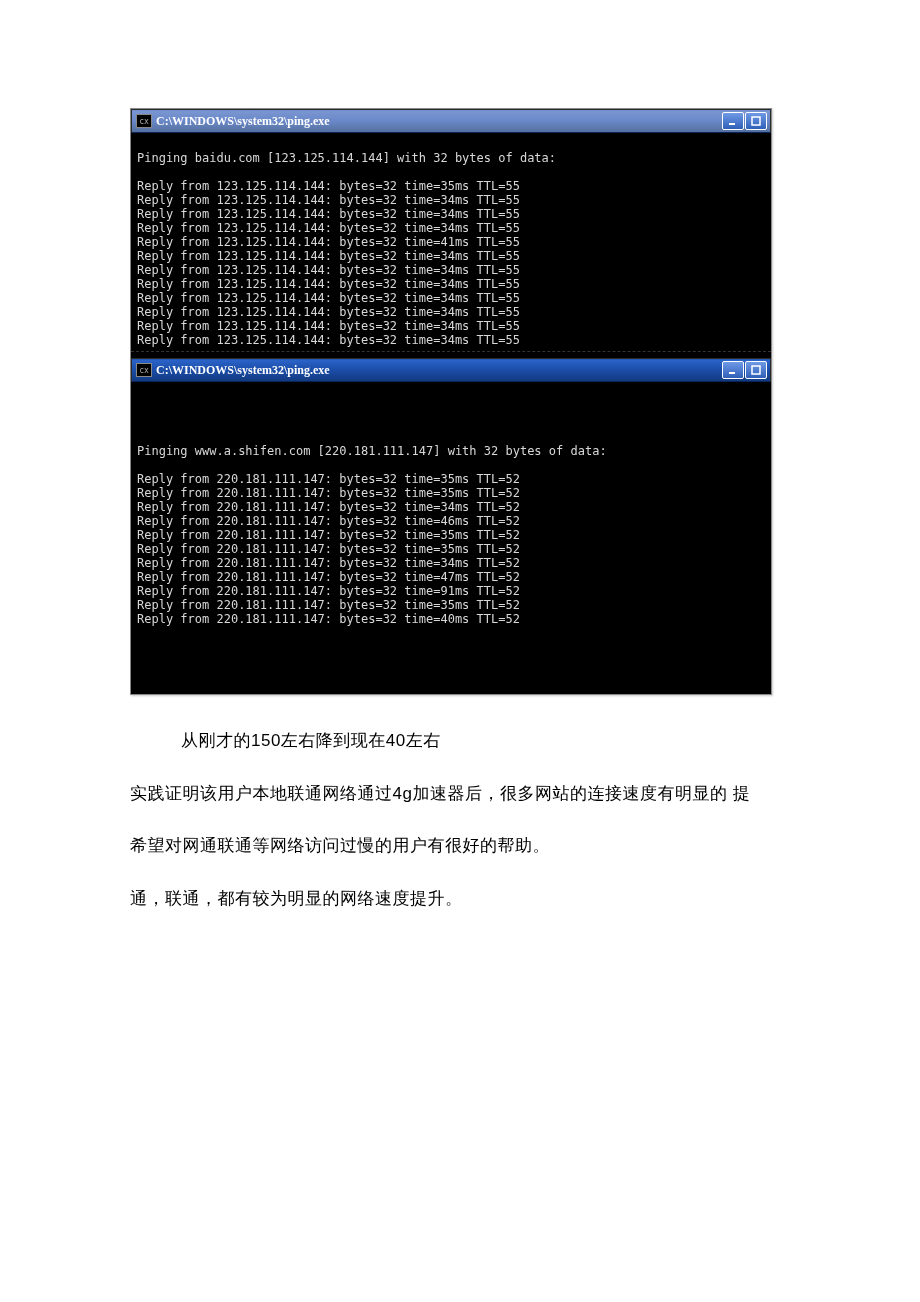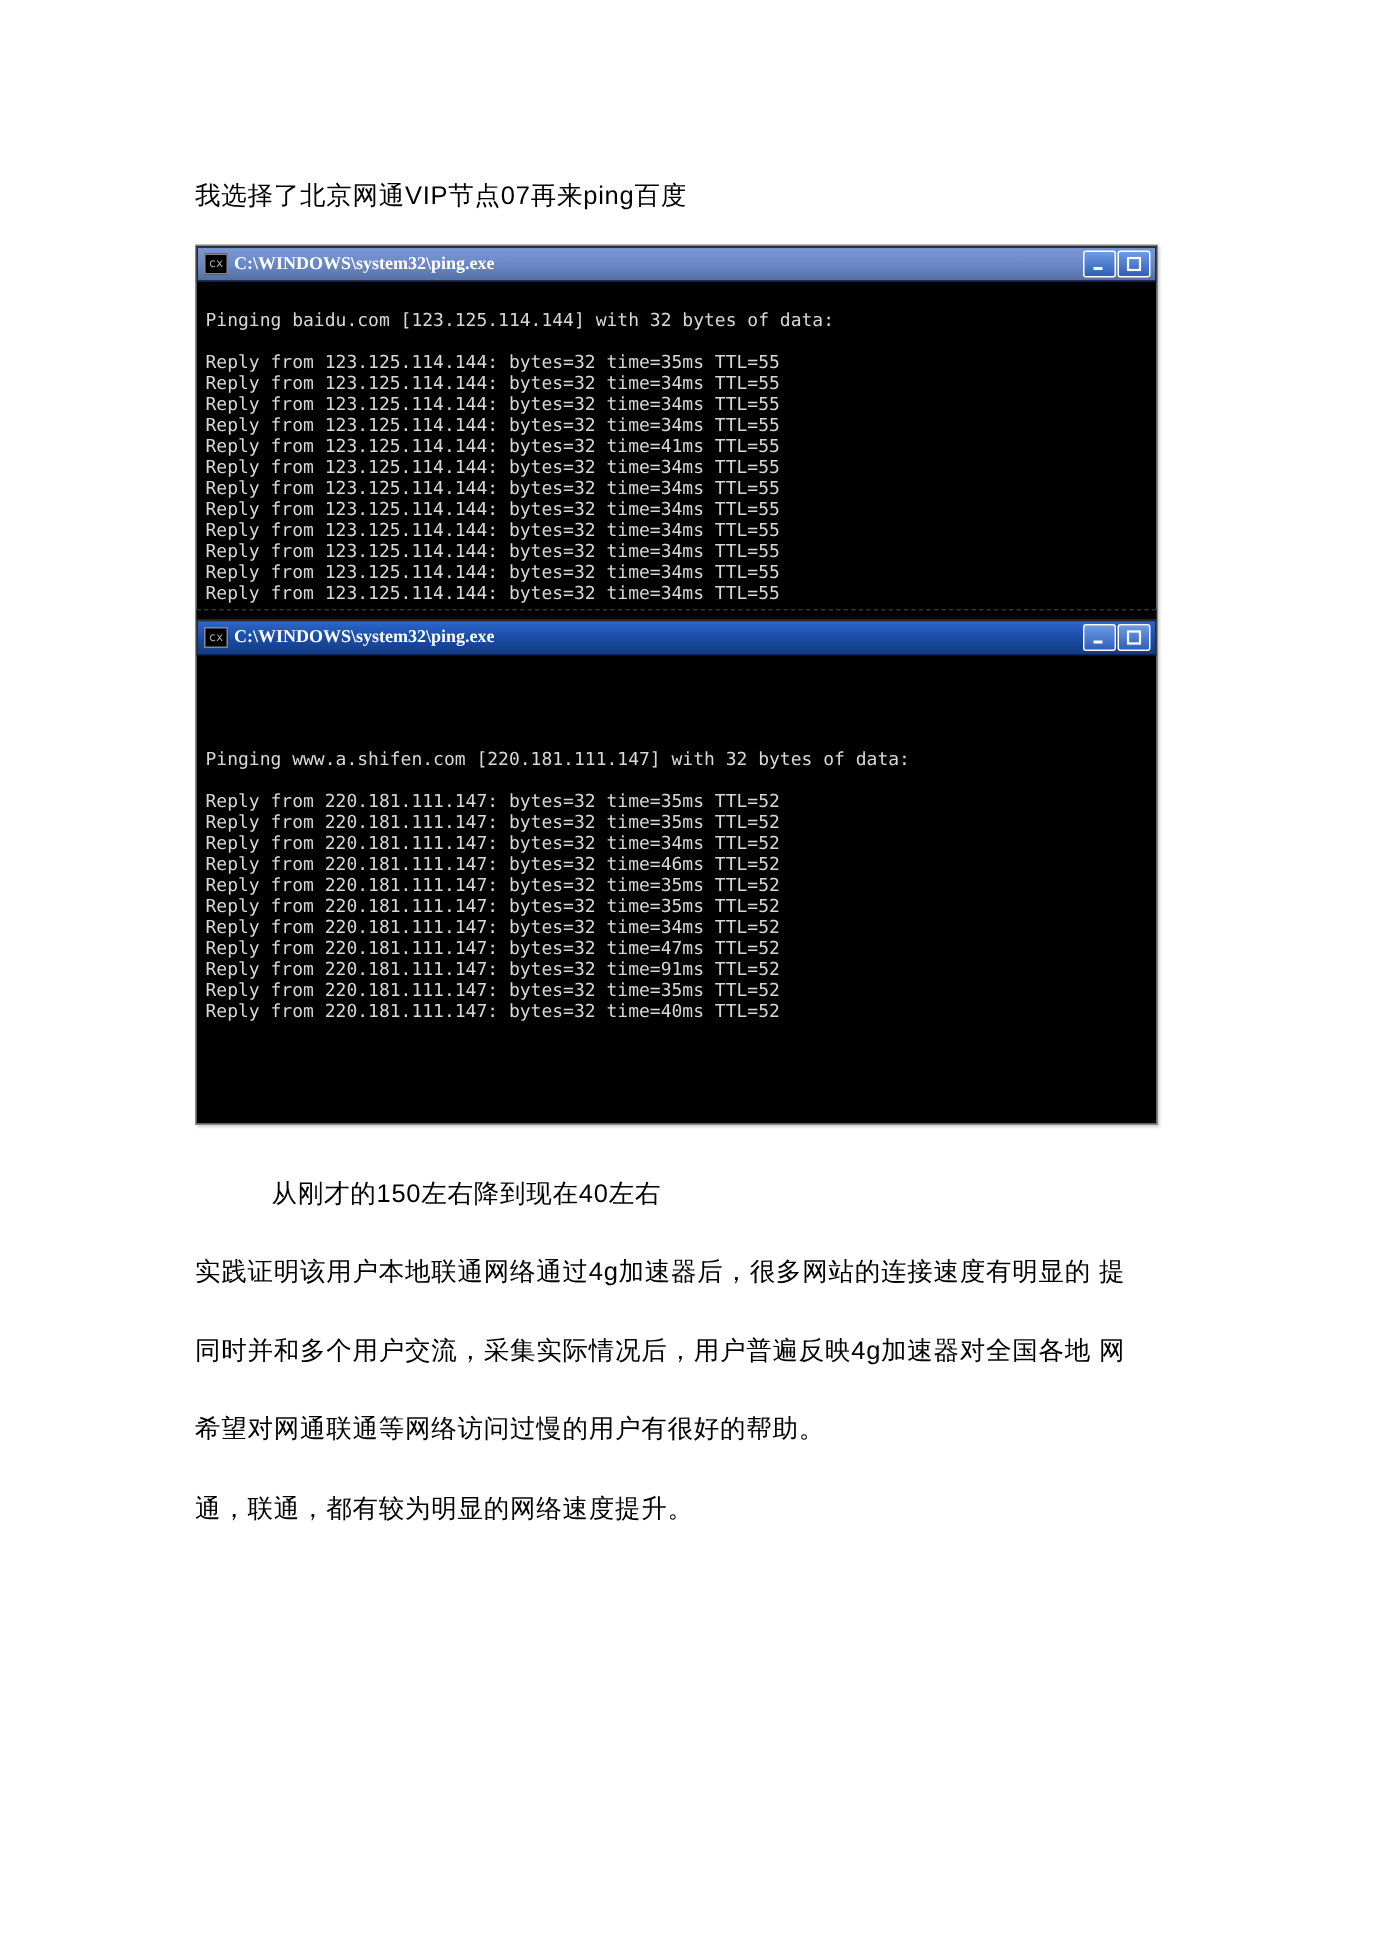--- a/index.html
+++ b/index.html
@@ -108,21 +108,20 @@
     font-family: monospace;
     font-size: 11px;
     padding-left: 6px;
   }
 </style>
 </head>
 <body>
 
 <div class="page">
 
-  <p class="body-text">我选择了北京网通VIP节点07再来ping百度</p>
 
   <div class="screenshot-stack">
 
     <div class="term-window">
       <div class="titlebar inactive">
         <div class="titlebar-left">
           <span class="titlebar-icon">cx</span>
           <span class="titlebar-text">C:\WINDOWS\system32\ping.exe</span>
         </div>
         <div class="titlebar-btns">
@@ -189,17 +188,16 @@
 Reply from 220.181.111.147: bytes=32 time=91ms TTL=52
 Reply from 220.181.111.147: bytes=32 time=35ms TTL=52
 Reply from 220.181.111.147: bytes=32 time=40ms TTL=52</div>
     </div>
 
   </div>
 
   <p class="body-text indent">从刚才的150左右降到现在40左右</p>
 
   <p class="body-text">实践证明该用户本地联通网络通过4g加速器后，很多网站的连接速度有明显的 提</p>
-  <p class="body-text">同时并和多个用户交流，采集实际情况后，用户普遍反映4g加速器对全国各地 网</p>
   <p class="body-text">希望对网通联通等网络访问过慢的用户有很好的帮助。</p>
   <p class="body-text">通，联通，都有较为明显的网络速度提升。</p>
 
 </div>
 
 </body></html>

